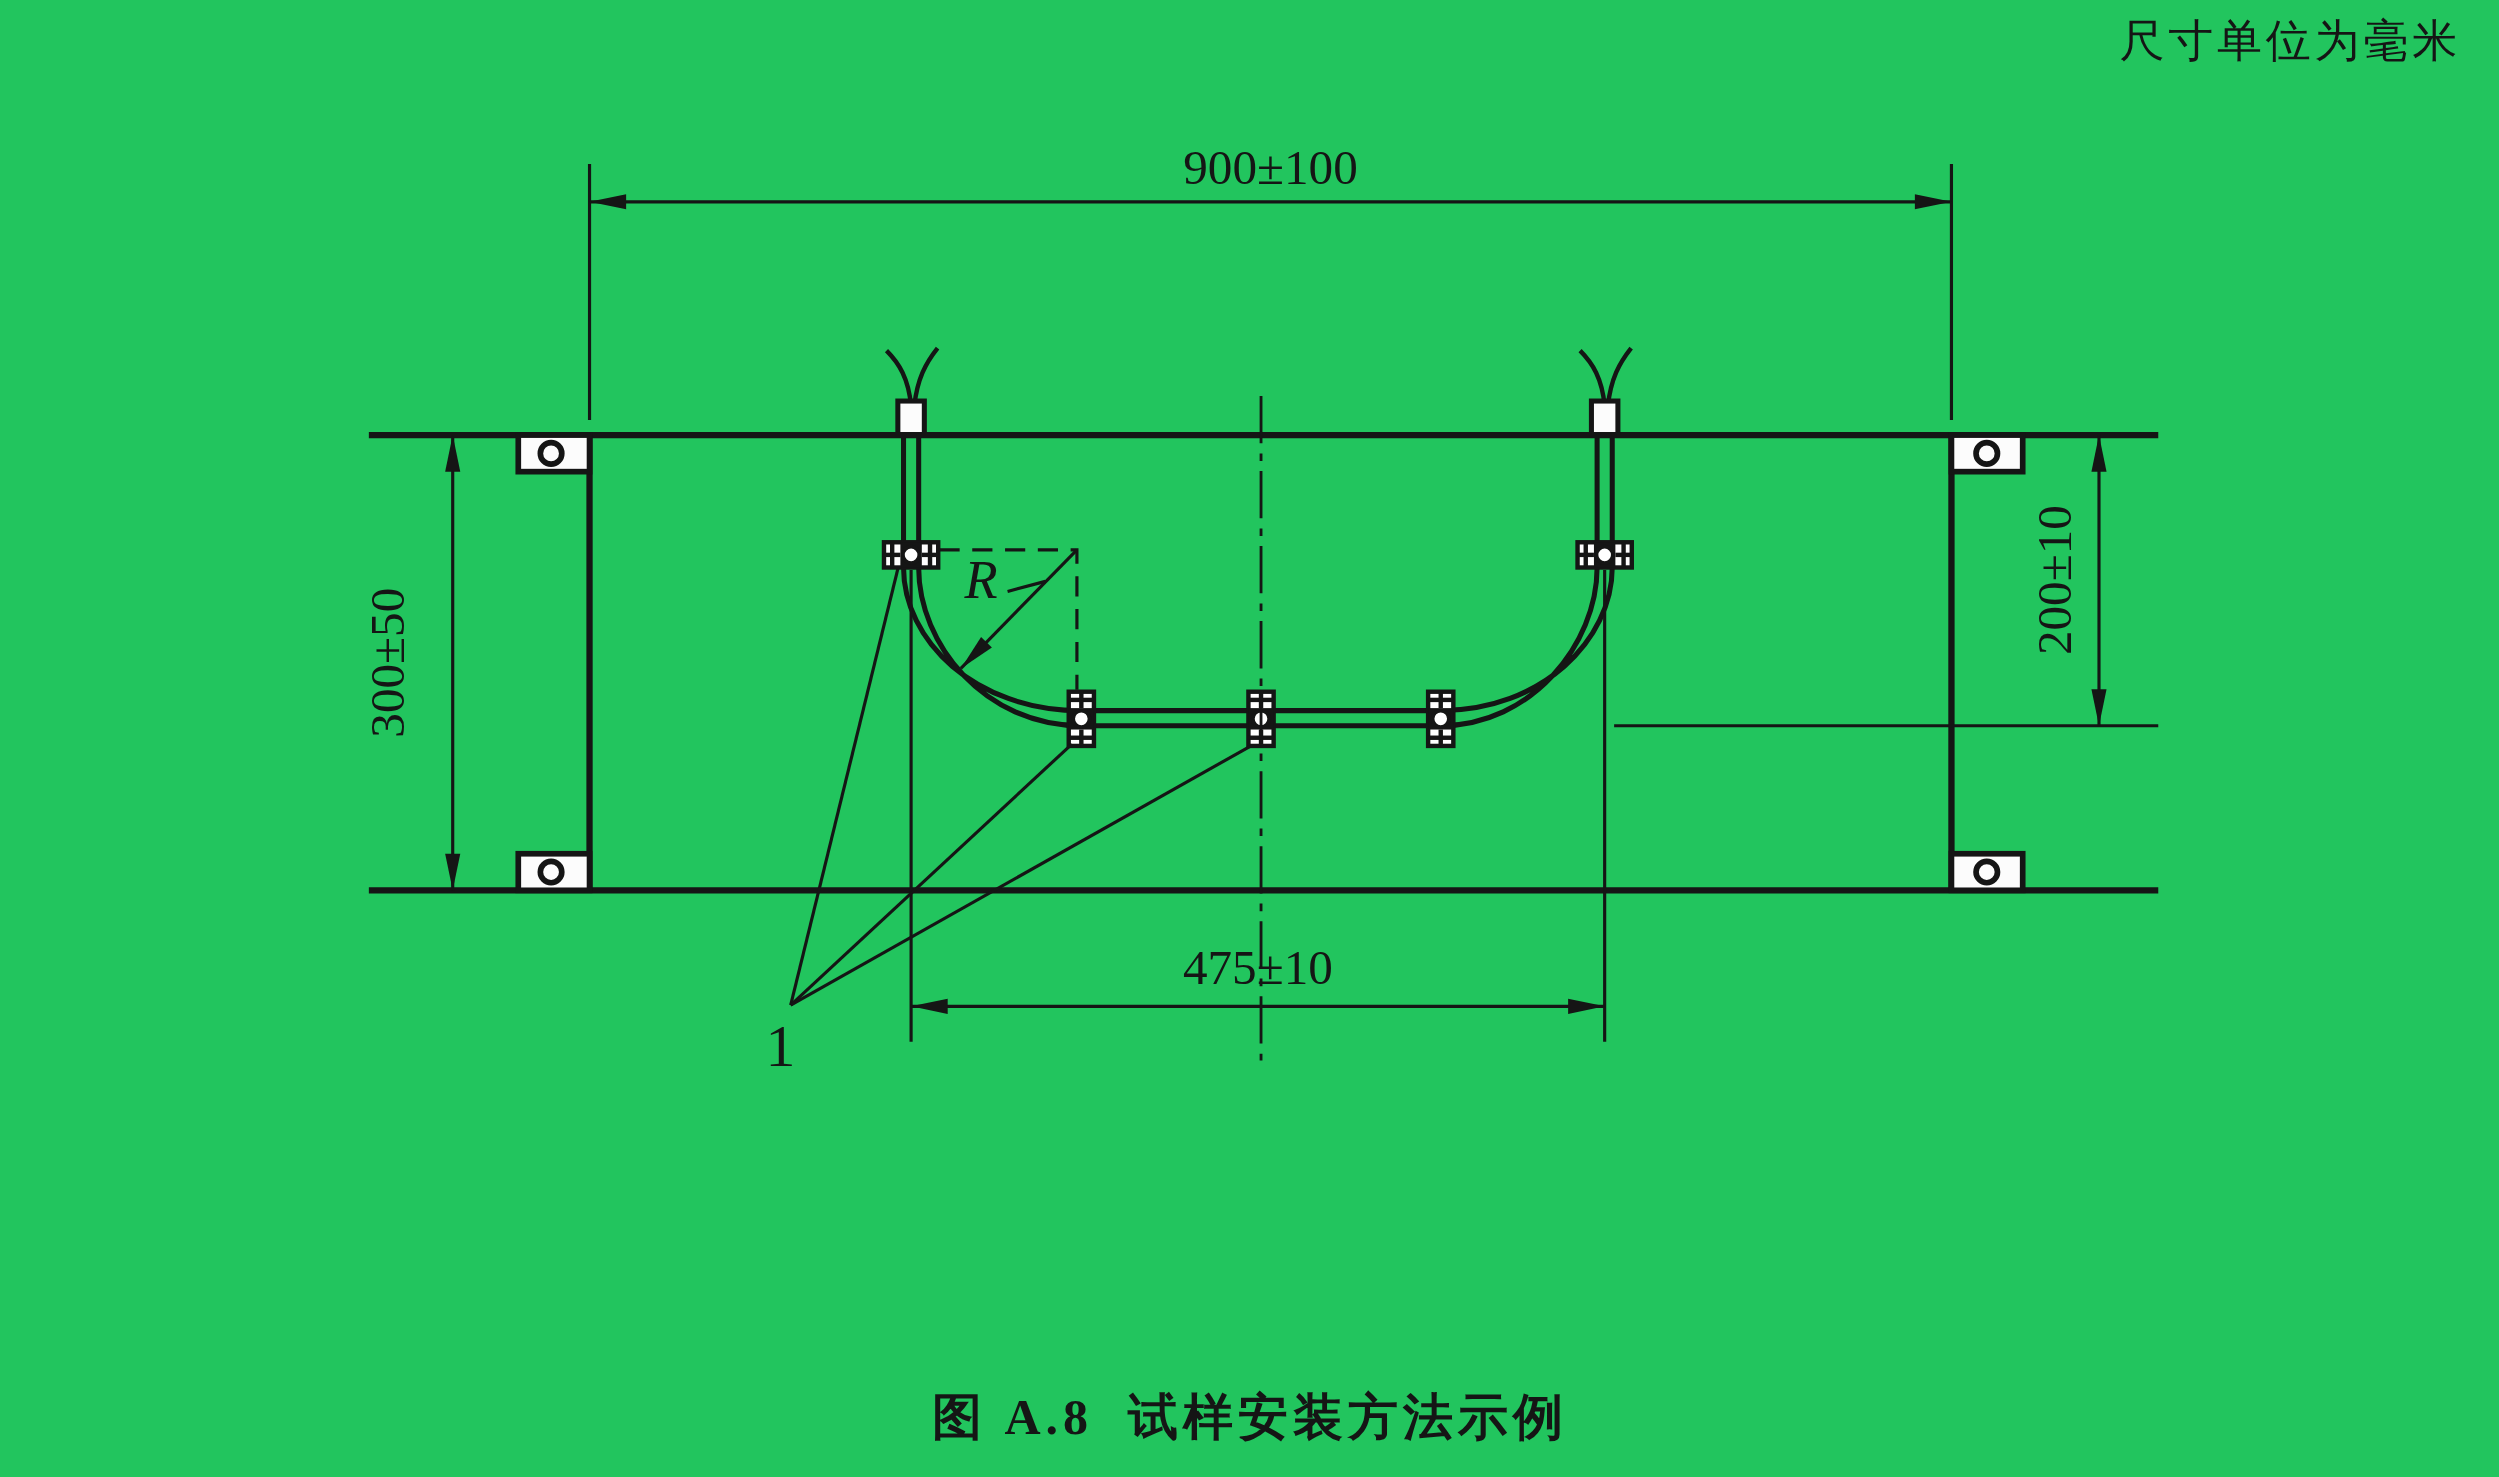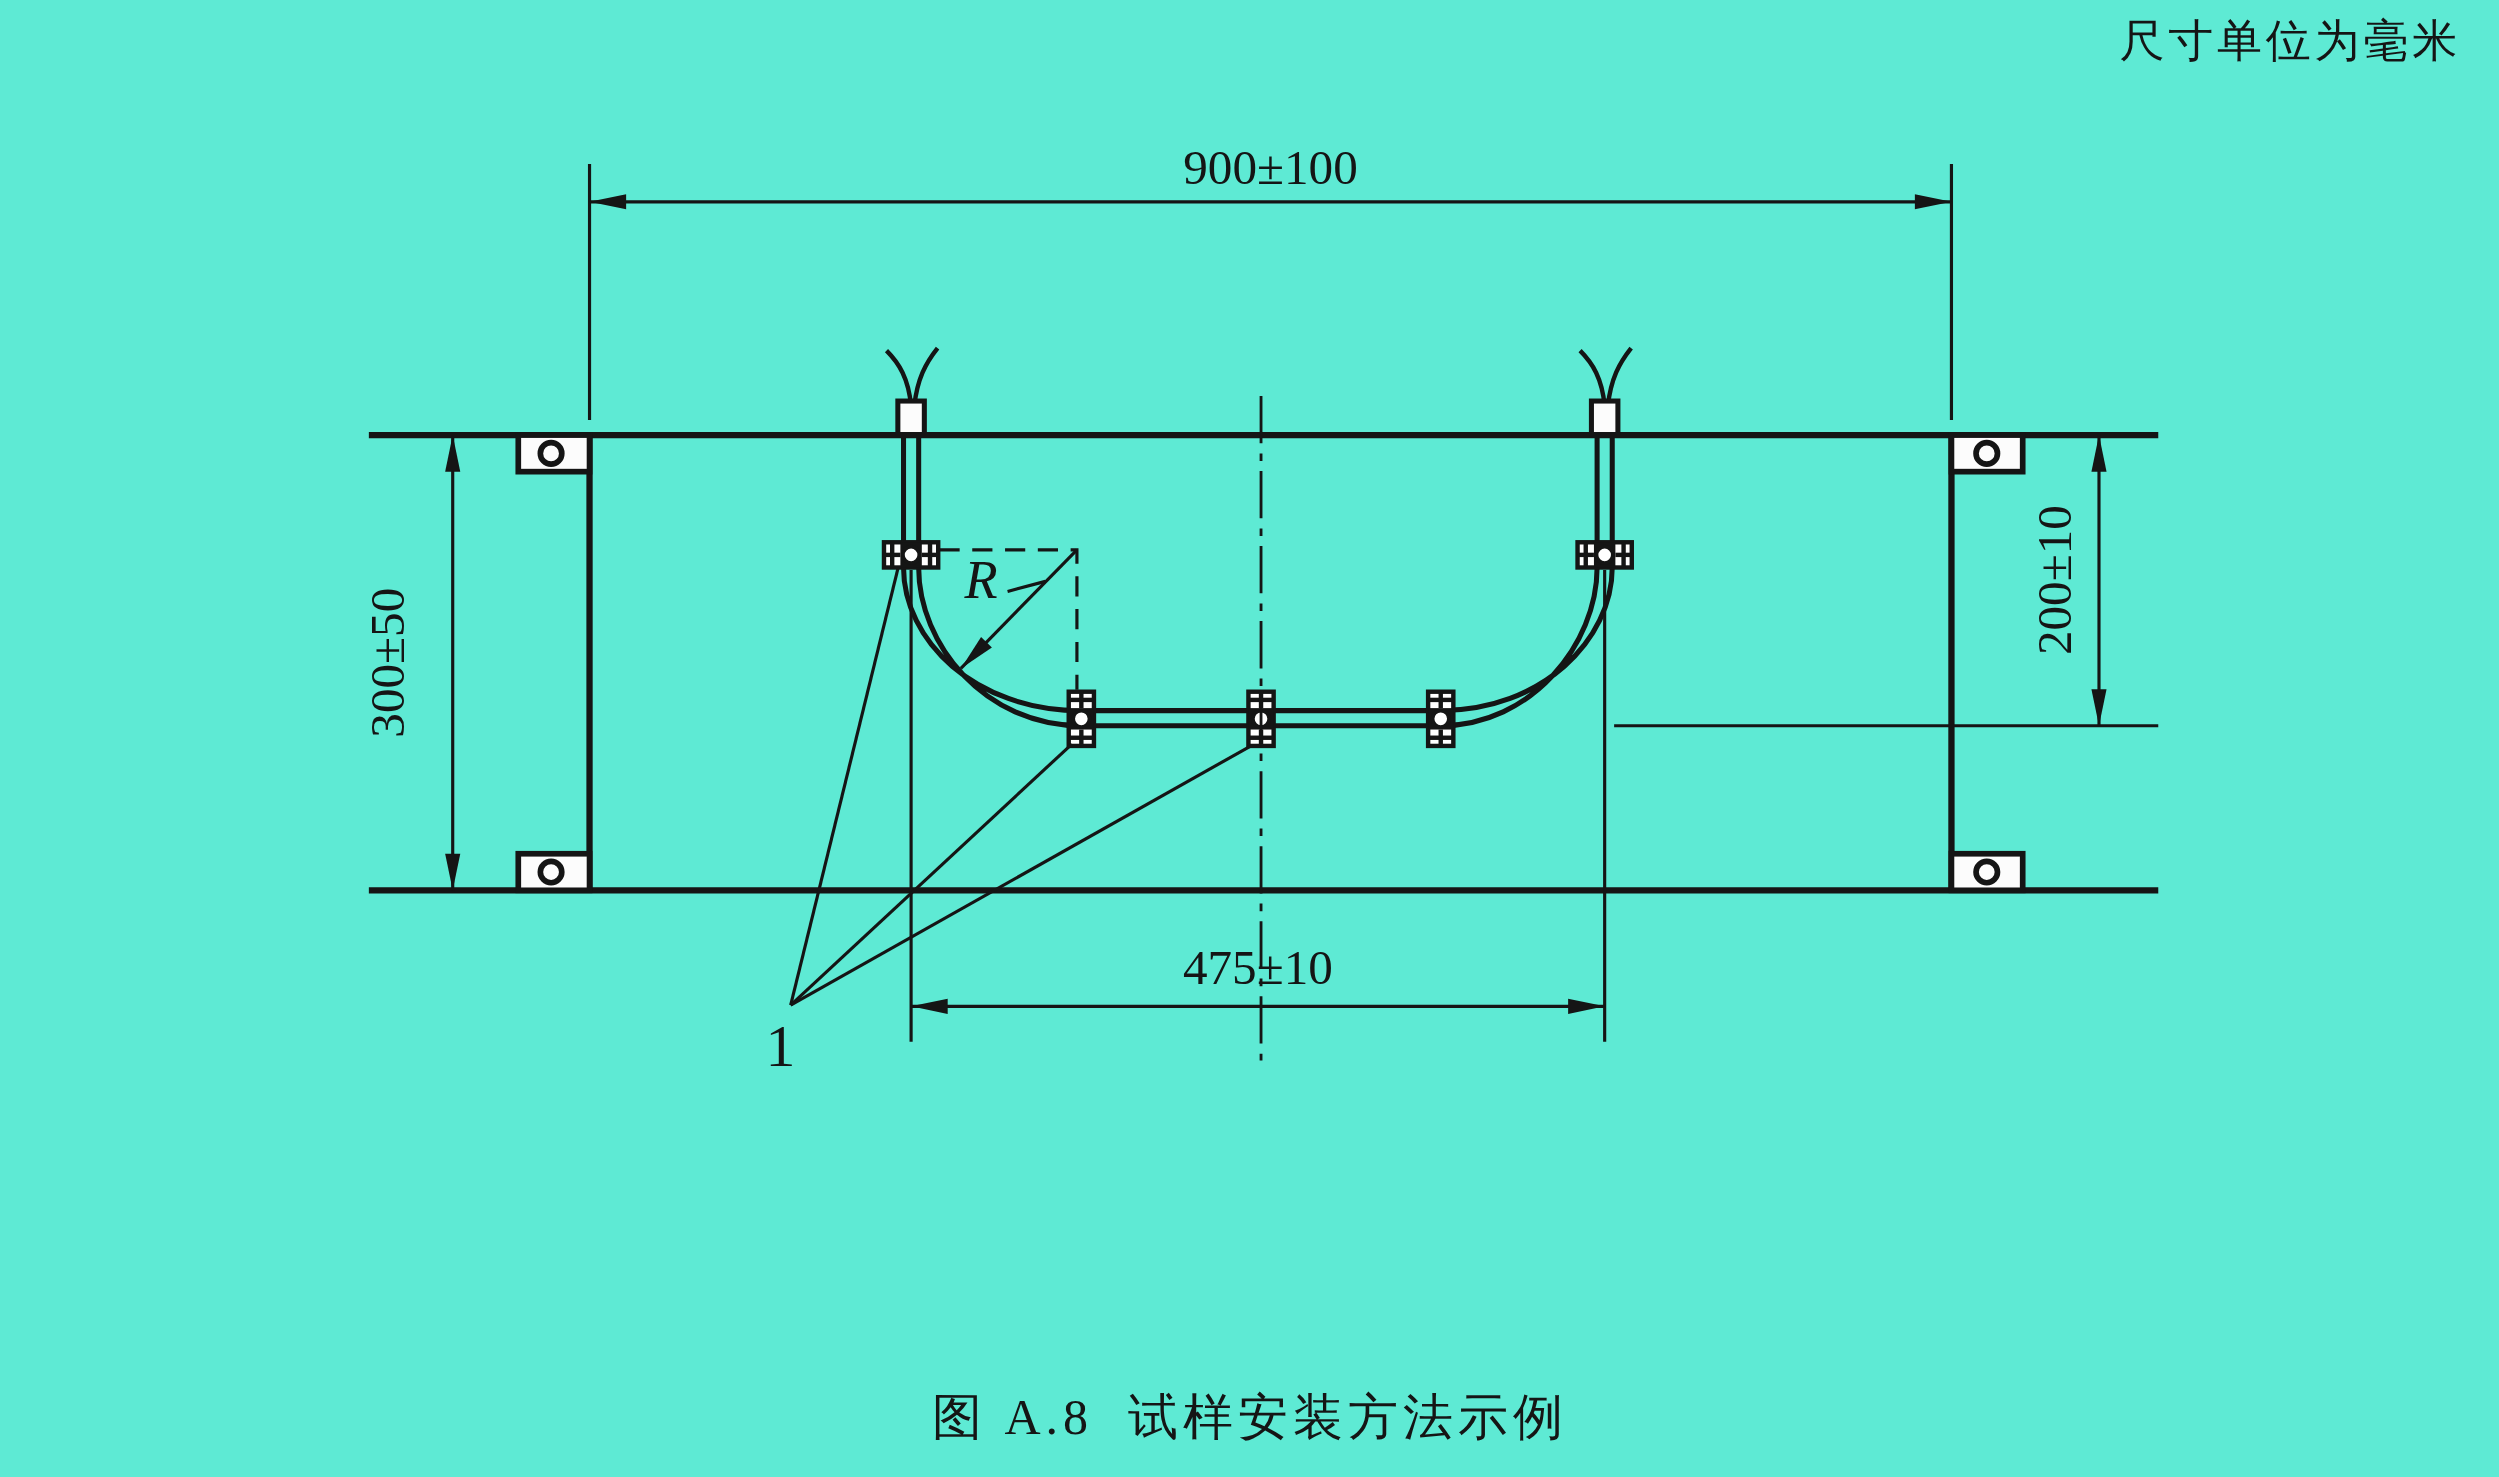--- a/index.html
+++ b/index.html
@@ -1,37 +1,37 @@
 <!DOCTYPE html>
 <html style="font-size:10px"><head>
 <meta charset="utf-8">
 <style>
   html,body{margin:0;padding:0;background:#e8e8e8;}
   .page{
     position:relative;
     width:2500px;height:1478px;
-    background:#5eead4;
+    background:#22c55e;
     font-family:"Liberation Serif","DejaVu Serif",serif;
     color:#151515;
     overflow:hidden;
   }
   .diagram-svg{position:absolute;left:0;top:0;width:2500px;height:1478px;}
   .unit-note{
     position:absolute;top:11.3px;right:39px;
     font-size:45px;letter-spacing:3.8px;
   }
   .legend{position:absolute;left:136px;top:1168px;font-size:42px;line-height:1;}
   .legend-title{margin-bottom:40px;letter-spacing:2.5px;}
   .legend-row{margin-bottom:40px;letter-spacing:1.3px;}
   .legend-ref{display:inline-block;min-width:44px;}
   .legend-ref.italic{font-style:italic;}
   .legend-sep{padding:0 3.8px;}
   .figure-caption{
     position:absolute;left:0;top:1384px;width:100%;
-    text-align:center;font-size:50px;font-weight:normal;letter-spacing:5px;
+    text-align:center;font-size:50px;font-weight:bold;letter-spacing:5px;
   }
   .cap-gap{display:inline-block;width:35px;}
   svg text{fill:#151515;font-family:"Liberation Serif","DejaVu Serif",serif;}
 </style>
 </head>
 <body>
 
 <div class="page">
 
   <div class="unit-note">尺寸单位为毫米</div>

